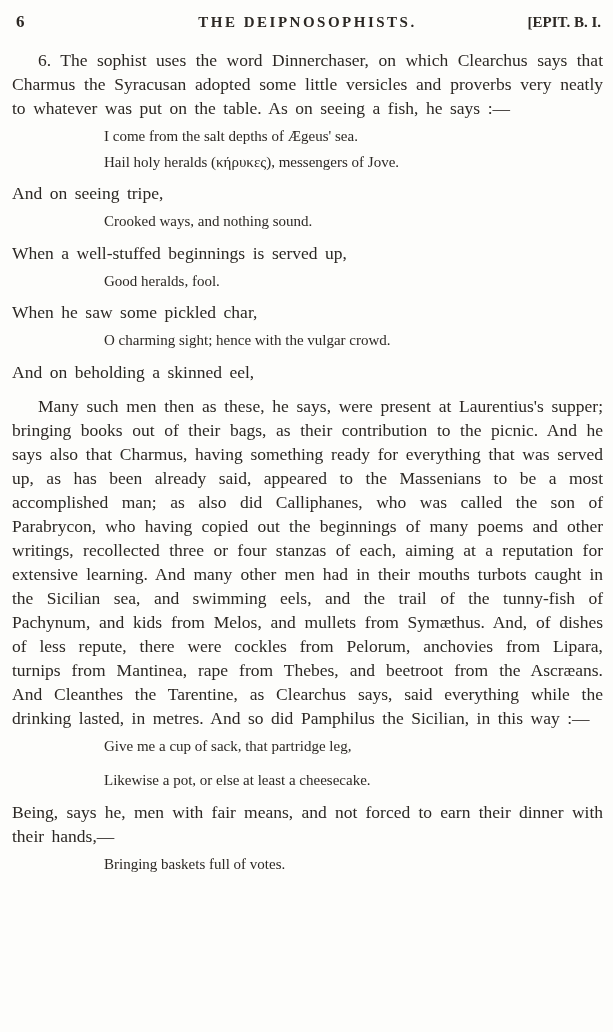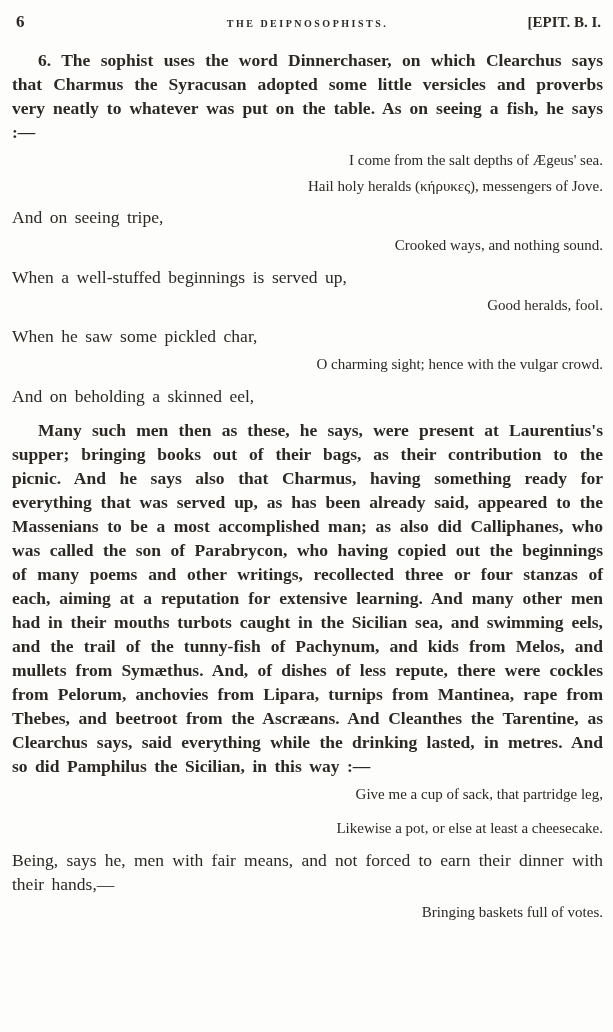--- a/index.html
+++ b/index.html
@@ -24,54 +24,52 @@
     align-items: baseline;
     margin-bottom: 16px;
   }
   .page-number {
     font-size: 17px;
     font-weight: bold;
     text-align: left;
     padding-left: 4px;
   }
   .running-title {
-    font-size: 10px;
+    font-size: 15px;
     letter-spacing: 2.5px;
     font-weight: 600;
     text-align: center;
     white-space: nowrap;
   }
   .header-ref {
     font-size: 15px;
     text-align: right;
     padding-right: 2px;
     white-space: nowrap;
     font-weight: bold;
   }
   .para {
     font-size: 17.5px;
     line-height: 24px;
     text-align: justify;
     text-indent: 26px;
     word-spacing: 0.18em;
     margin: 10px 0 4px 0;
-    font-weight: bold;
   }
   .prose {
     font-size: 17.5px;
     line-height: 24px;
     text-align: justify;
     word-spacing: 0.18em;
     margin: 10px 0 2px 0;
   }
   .quote {
     font-size: 15px;
     line-height: 18.5px;
     margin: 7px 0 7px 92px;
-    text-align: right;
   }
   .quote.no-bottom { margin-bottom: 0; }
   .quote.no-top { margin-top: 16px; }
 </style>
 </head>
 <body>
 
 <div class="page">
 
   <header class="page-header">

